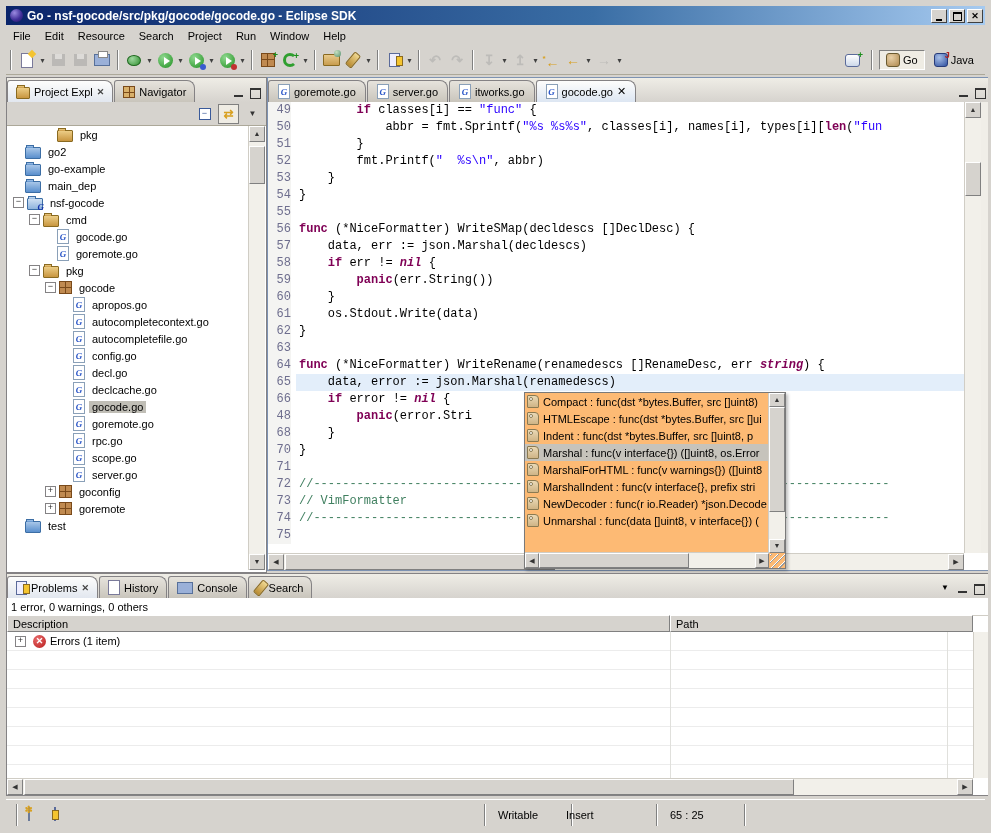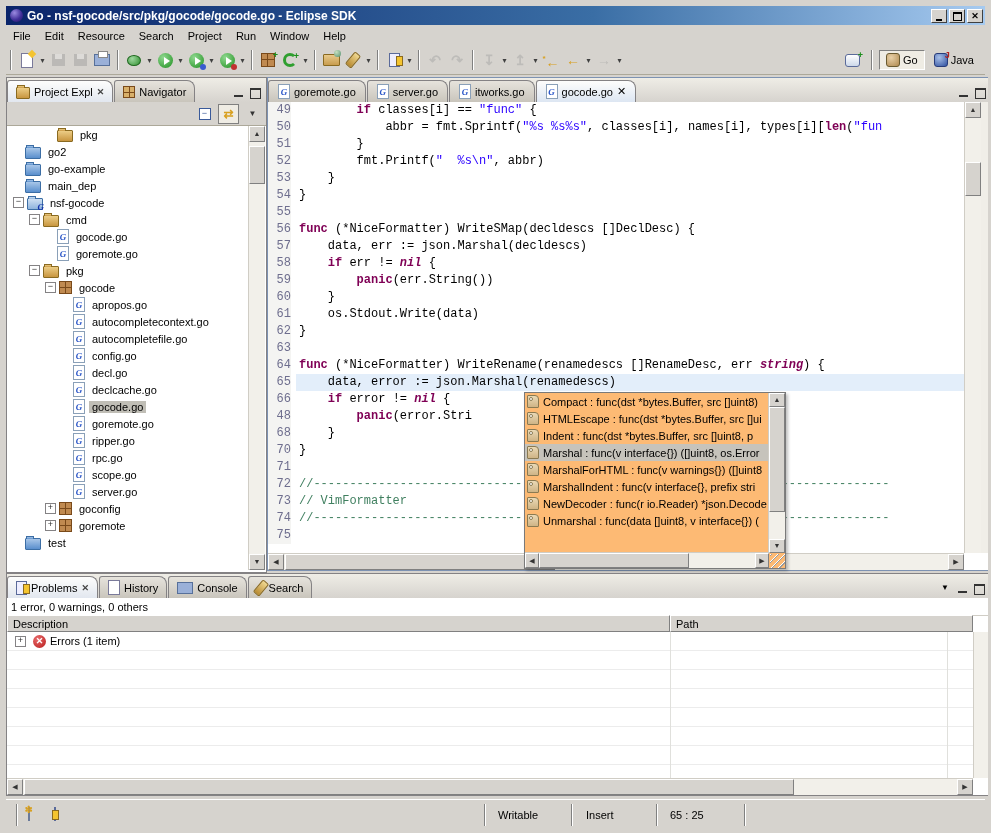--- a/index.html
+++ b/index.html
@@ -451,26 +451,20 @@
           <span class="tspace" style="width: 54px;"></span>
           <span class="tspace" style="width: 12px;"></span>
           <span class="ic ic-gofile"></span>
           <span class="tlabel">gocode.go</span>
         </div>
         <div class="trow">
           <span class="tspace" style="width: 54px;"></span>
           <span class="tspace" style="width: 12px;"></span>
           <span class="ic ic-gofile"></span>
           <span class="tlabel">goremote.go</span>
-        </div>
-        <div class="trow">
-          <span class="tspace" style="width: 54px;"></span>
-          <span class="tspace" style="width: 12px;"></span>
-          <span class="ic ic-gofile"></span>
-          <span class="tlabel">ripper.go</span>
         </div>
         <div class="trow">
           <span class="tspace" style="width: 54px;"></span>
           <span class="tspace" style="width: 12px;"></span>
           <span class="ic ic-gofile"></span>
           <span class="tlabel">rpc.go</span>
         </div>
         <div class="trow">
           <span class="tspace" style="width: 54px;"></span>
           <span class="tspace" style="width: 12px;"></span>
@@ -697,19 +691,19 @@
     <div class="sbv" style="right:0;top:58px;bottom:17px;width:16px"></div>
   </div>
 
   <div id="statusbar">
     <span class="ssep" style="left:10px"></span>
     <span class="sfield" style="left:22px;top:8px"><span class="g-fast"><i>✽</i></span></span>
     <span class="sfield" style="left:48px;top:8px"><span class="g-annot"><i></i></span></span>
     <span class="ssep" style="left:478px"></span>
     <span class="sfield" style="left:492px">Writable</span>
     <span class="ssep" style="left:565px"></span>
-    <span class="sfield" style="left:580px">Insert</span>
+    <span class="sfield" style="left:560px">Insert</span>
     <span class="ssep" style="left:650px"></span>
     <span class="sfield" style="left:664px">65 : 25</span>
     <span class="ssep" style="left:738px"></span>
   </div>
 
 </div>
 
 </body></html>

